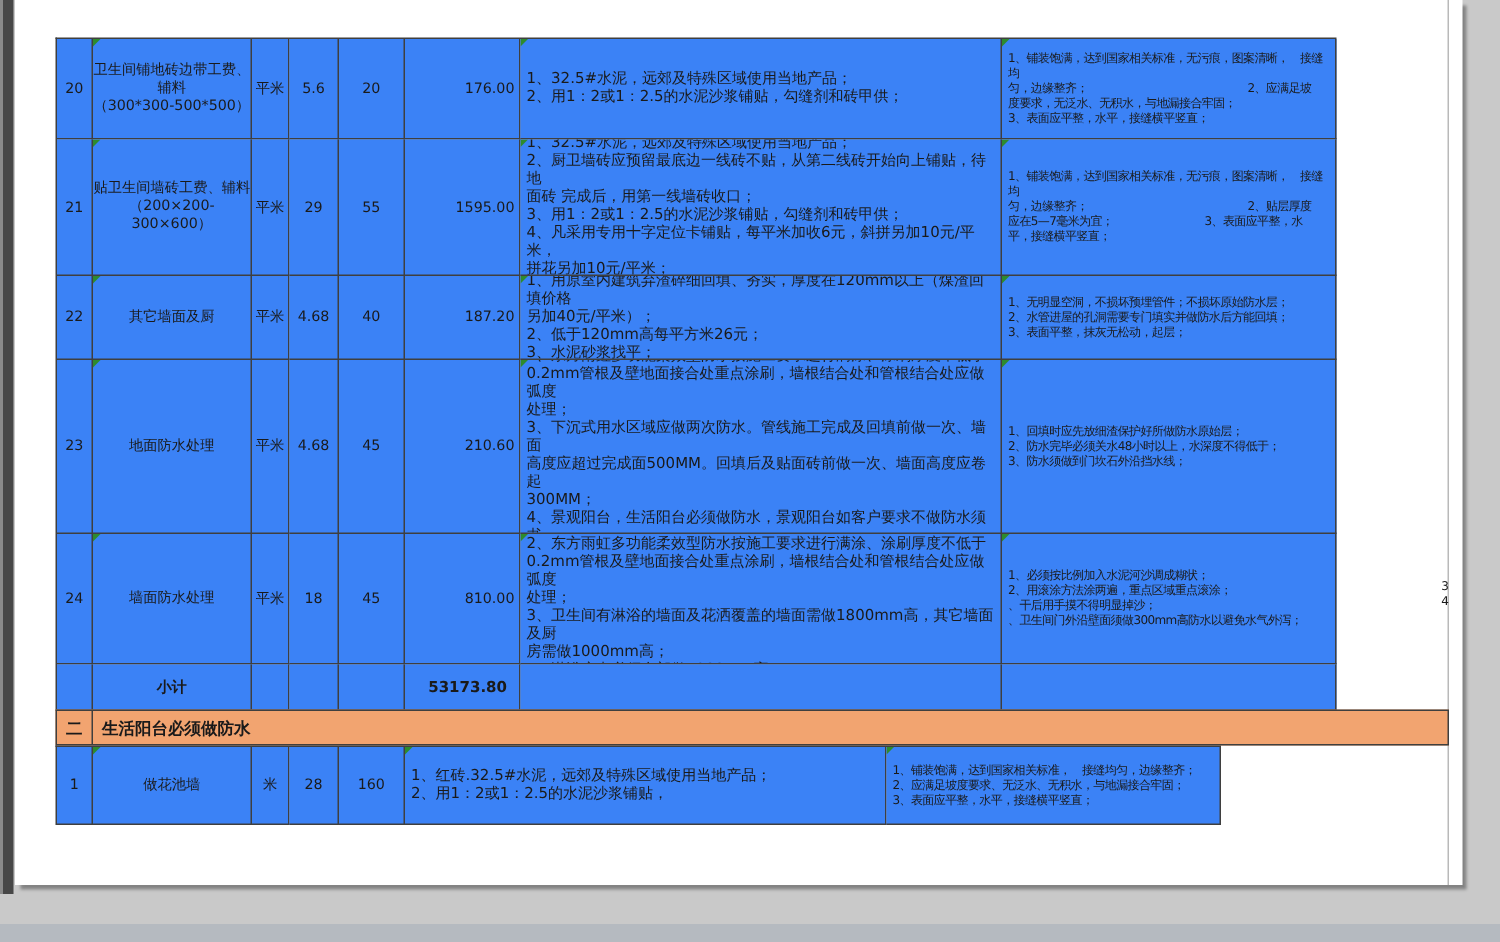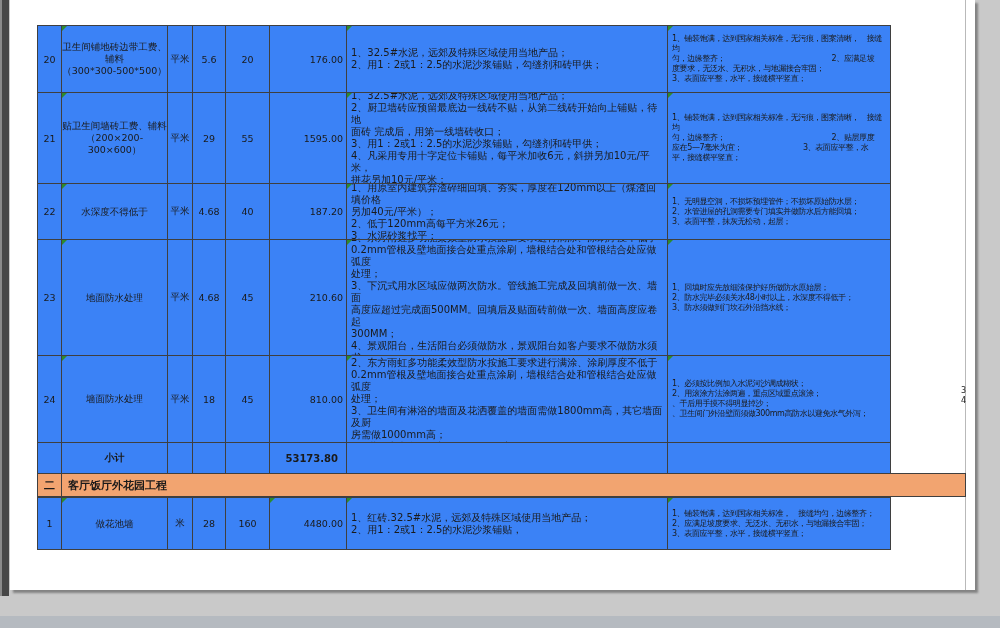--- a/index.html
+++ b/index.html
@@ -124,21 +124,21 @@
 平，接缝横平竖直；</span>
         </div>
     </div>
 
     <div class="trow" style="height:56px">
       <div class="cell c0">
           <span class="num">22</span>
         </div>
       <div class="cell c1">
           <span class="tri"></span>
-          <span class="name-txt">水深度不得低于</span>
+          <span class="name-txt">其它墙面及厨</span>
         </div>
       <div class="cell c2">
           <span class="num">平米</span>
         </div>
       <div class="cell c3">
           <span class="num">4.68</span>
         </div>
       <div class="cell c4">
           <span class="num">40</span>
         </div>
@@ -250,44 +250,40 @@
       <div class="cell c5 right">
           <span class="subtotal-amt">53173.80</span>
         </div>
       <div class="cell c6"></div>
       <div class="cell c7"></div>
     </div>
   </div>
 
   <div class="band">
     <div class="no">二</div>
-    <div class="ttl">客厅饭厅外花园工程</div>
+    <div class="ttl">生活阳台必须做防水</div>
   </div>
 
   <div class="tbl" style="left:27px;top:497px;">
     <div class="trow" style="height:52px">
       <div class="cell c0">
           <span class="num">1</span>
         </div>
       <div class="cell c1">
           <span class="tri"></span>
           <span class="name-txt">做花池墙</span>
         </div>
       <div class="cell c2">
           <span class="num">米</span>
         </div>
       <div class="cell c3">
           <span class="num">28</span>
         </div>
       <div class="cell c4">
           <span class="num">160</span>
-        </div>
-      <div class="cell c5 right">
-          <span class="tri"></span>
-          <span class="amt">4480.00</span>
         </div>
       <div class="cell c6">
           <span class="tri"></span>
           <span class="desc-txt">1、红砖.32.5#水泥，远郊及特殊区域使用当地产品；
 2、用1：2或1：2.5的水泥沙浆铺贴，</span>
         </div>
       <div class="cell c7">
           <span class="tri"></span>
           <span class="qual-txt">1、铺装饱满，达到国家相关标准，　接缝均匀，边缘整齐；
 2、应满足坡度要求、无泛水、无积水，与地漏接合牢固；

